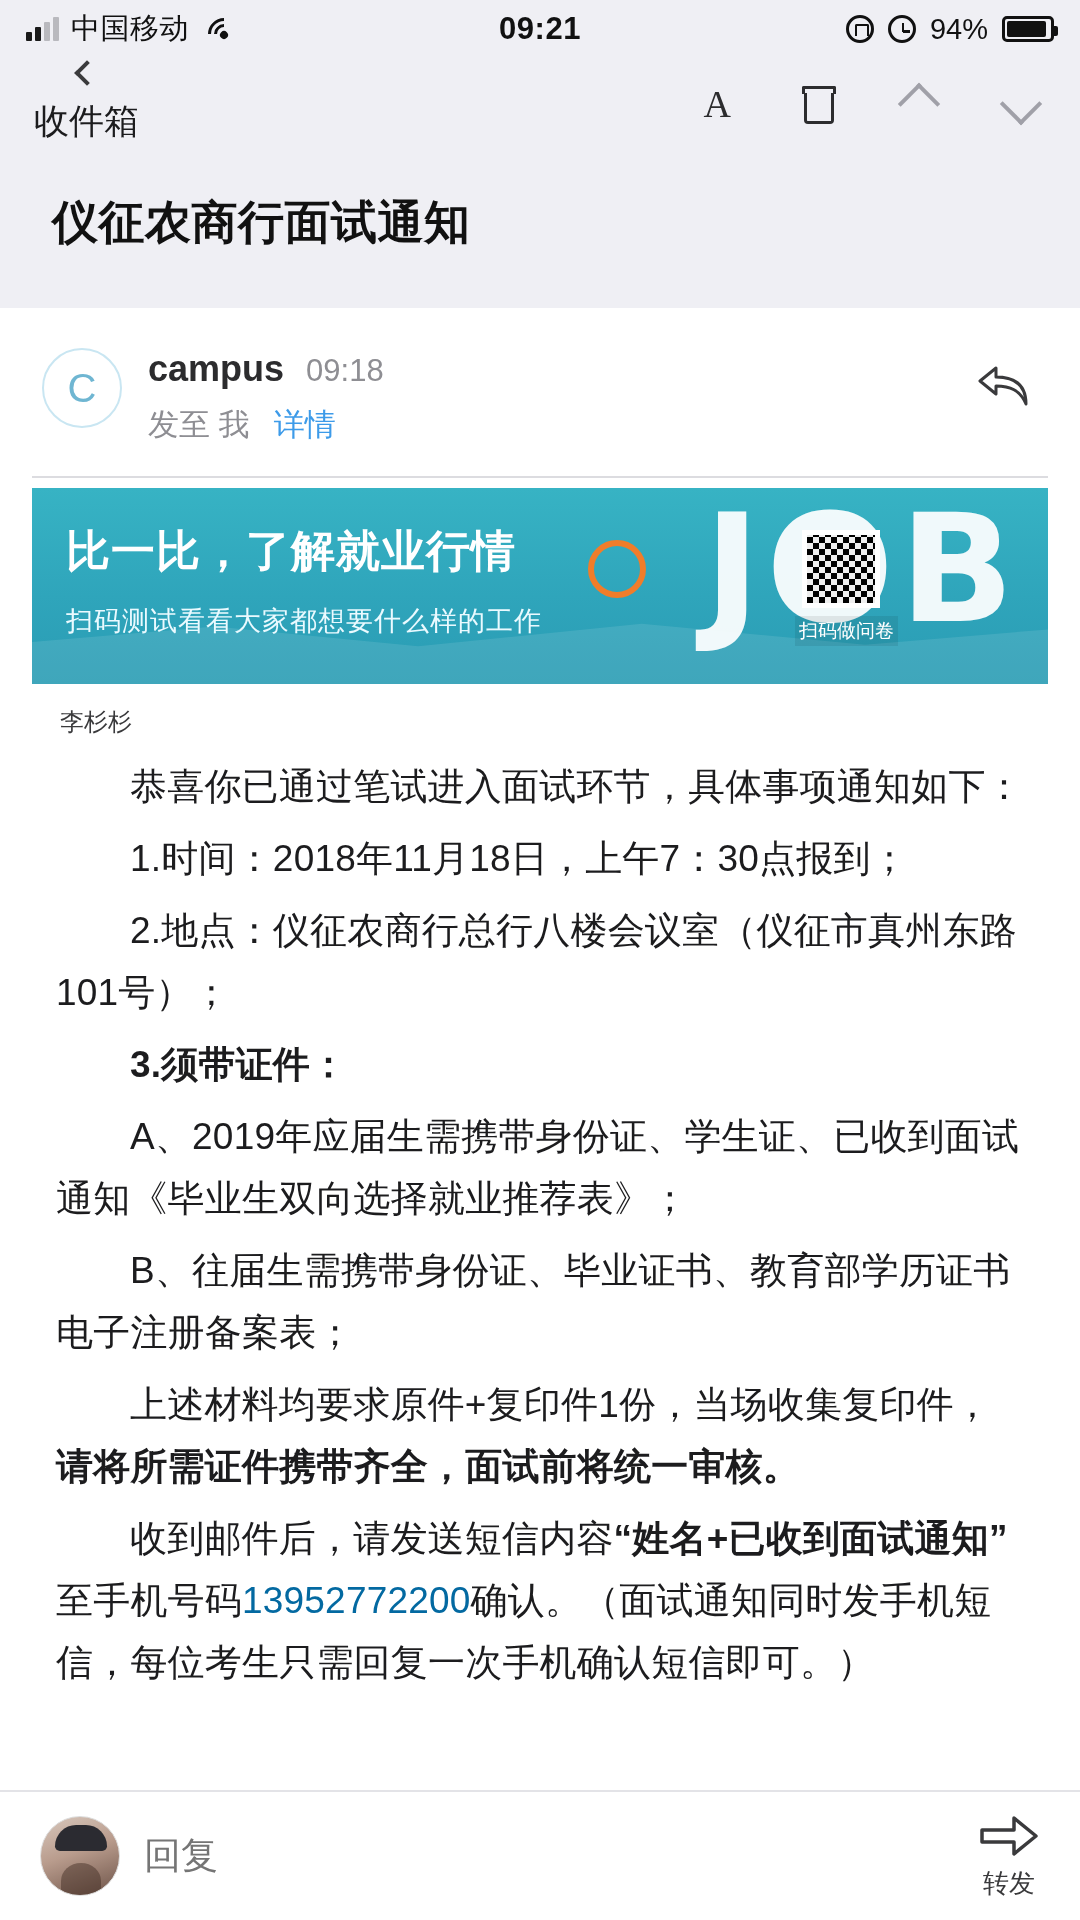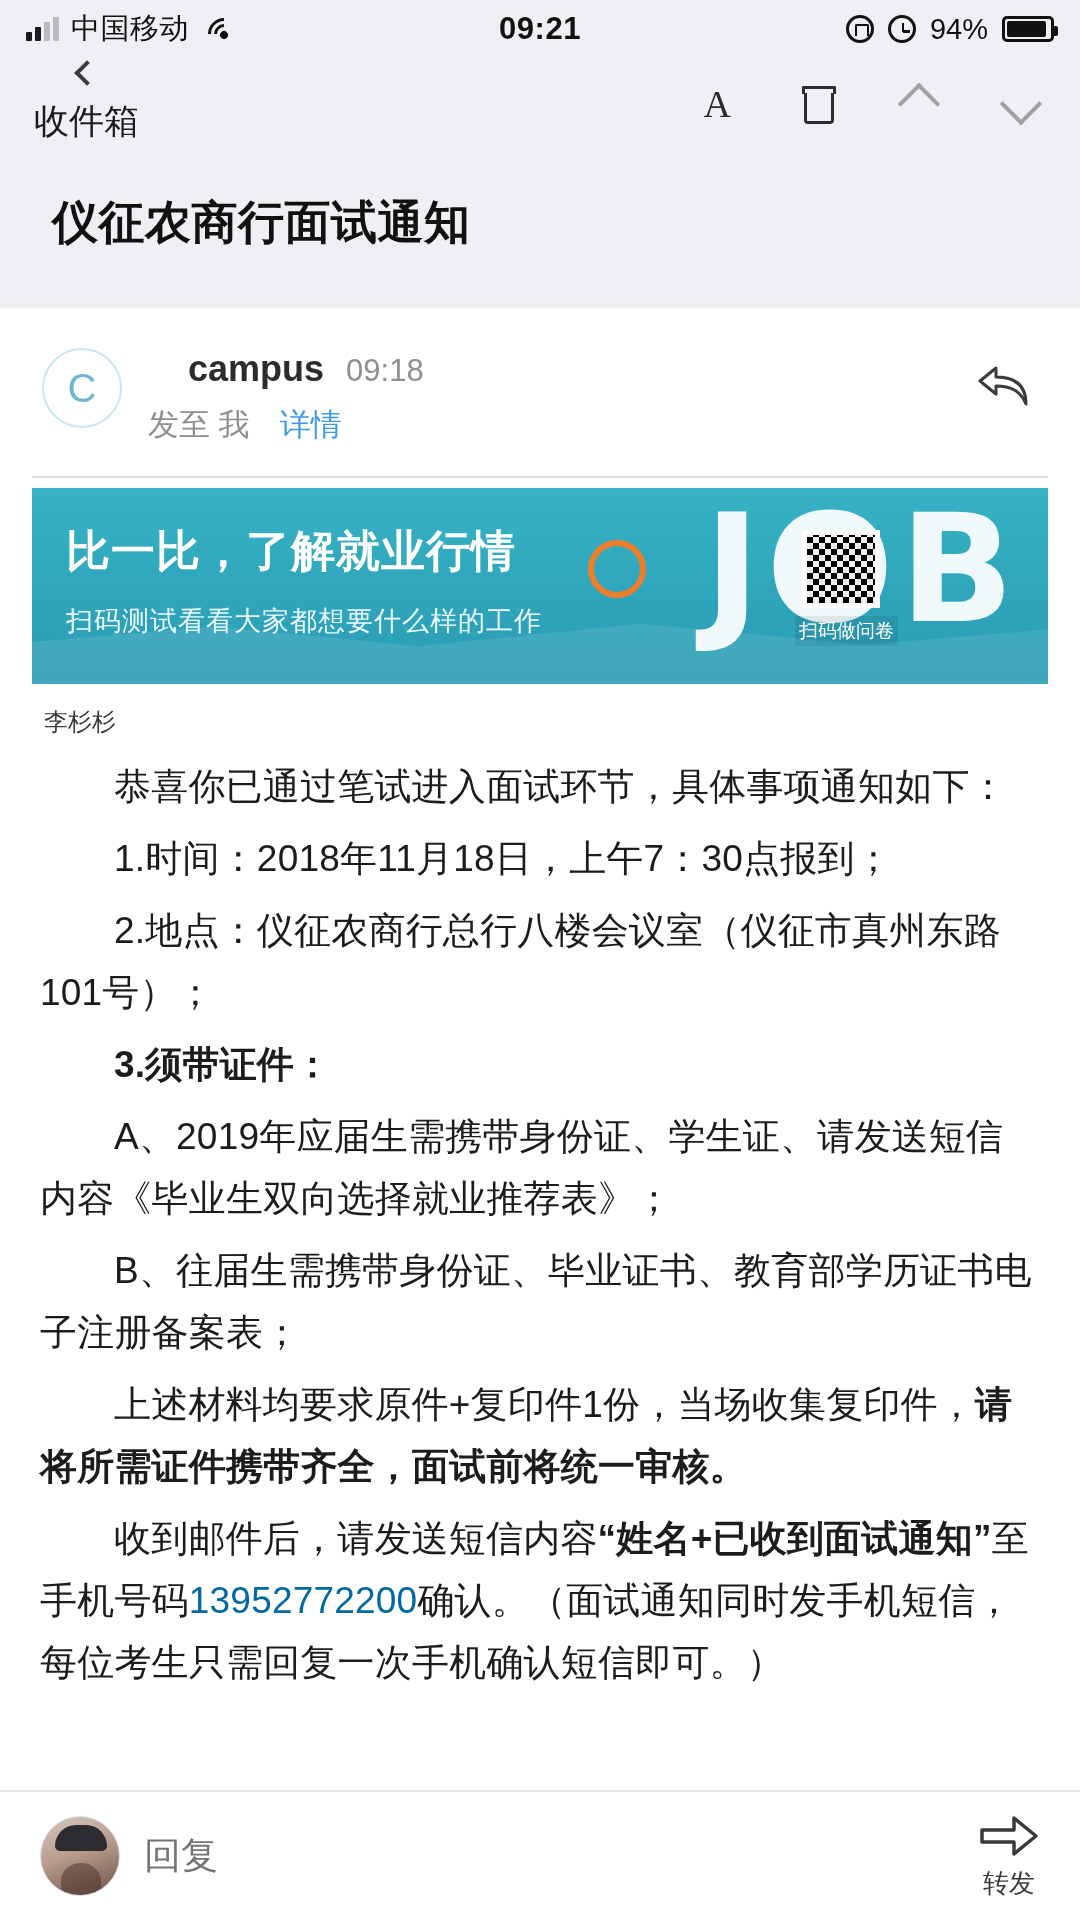--- a/index.html
+++ b/index.html
@@ -107,24 +107,24 @@
   
   .sender {
     display: flex; align-items: flex-start; padding: 40px 48px 0 42px; position: relative;
   }
   .avatar-circle {
     width: 80px; height: 80px; border-radius: 50%; border: 2px solid #c9e6f2;
     display: flex; align-items: center; justify-content: center;
     color: #6fb6d2; font-size: 40px; flex: 0 0 auto;
   }
   .sender-info { margin-left: 26px; }
-  .sender-row1 { display: flex; align-items: baseline; gap: 22px; margin-left: 40px; }
+  .sender-row1 { display: flex; align-items: baseline; gap: 22px; }
   .sender-name { font-size: 36px; color: #2c2c2e; font-weight: 600; }
   .sender-time { font-size: 31px; color: #8e8e93; }
-  .sender-row2 { margin-top: 14px; display: flex; align-items: flex-start; gap: 30px; }
+  .sender-row2 { margin-top: 14px; display: flex; align-items: flex-start; gap: 24px; }
   .sender-to { font-size: 31px; color: #8e8e93; }
   .sender-detail { font-size: 31px; color: #3d9be9; cursor: pointer; }
   .reply-arrow { margin-left: auto; padding-top: 14px; cursor: pointer; }
 
   
   .banner-wrap { margin: 30px 32px 0; }
   .banner-rule { height: 2px; background: #dcdce0; margin-bottom: 10px; }
   .banner {
     position: relative; height: 196px; overflow: hidden;
     background: linear-gradient(180deg,#37b3c4 0%, #2fa5bb 55%, #2a9cb4 100%);
@@ -160,21 +160,21 @@
     position: absolute; right: 150px; top: 128px; font-size: 19px; color: #ffffff;
     background: rgba(0,0,0,.08); padding: 2px 4px;
   }
   .circle-mark {
     position: absolute; left: 556px; top: 52px; width: 58px; height: 58px;
     border: 6px solid #f07d2a; border-radius: 50%;
   }
   .ppl { position: absolute; bottom: 0; }
 
   
-  .mail-body { padding: 0 40px 40px; }
+  .mail-body { padding: 0 56px 40px; }
   .signer { font-size: 24px; color: #3a3a3c; margin: 22px 0 18px 4px; }
   .p {
     font-size: 37px; line-height: 62px; color: #1c1c1e; text-indent: 2em;
     margin-bottom: 10px; letter-spacing: .2px;
   }
   .p.bold, .b { font-weight: bold; }
   .phone { color: #0369a1; }
 
   
   .bottombar {
@@ -315,21 +315,21 @@
   </div>
 </div>
 
 <div class="mail-body">
   <div class="signer">李杉杉</div>
 
   <div class="p">恭喜你已通过笔试进入面试环节，具体事项通知如下：</div>
   <div class="p">1.时间：2018年11月18日，上午7：30点报到；</div>
   <div class="p">2.地点：仪征农商行总行八楼会议室（仪征市真州东路101号）；</div>
   <div class="p bold">3.须带证件：</div>
-  <div class="p">A、2019年应届生需携带身份证、学生证、请发送短信内容《毕业生双向选择就业推荐表》；</div>
+  <div class="p">A、2019年应届生需携带身份证、学生证、已收到面试通知《毕业生双向选择就业推荐表》；</div>
   <div class="p">B、往届生需携带身份证、毕业证书、教育部学历证书电子注册备案表；</div>
 
   <div class="p"><span>上述材料均要求原件+复印件1份，当场收集复印件，</span><span class="b">请将所需证件携带齐全，面试前将统一审核。</span></div>
 
   <div class="p"><span>收到邮件后，请发送短信内容</span><span class="b">“姓名+已收到面试通知”</span><span>至手机号码</span><span class="phone">13952772200</span><span>确认。（面试通知同时发手机短信，每位考生只需回复一次手机确认短信即可。）</span></div>
 </div>
 
 <div class="bottombar">
   <div class="user-avatar"></div>
   <input class="reply-input" type="text" placeholder="回复" style="">

